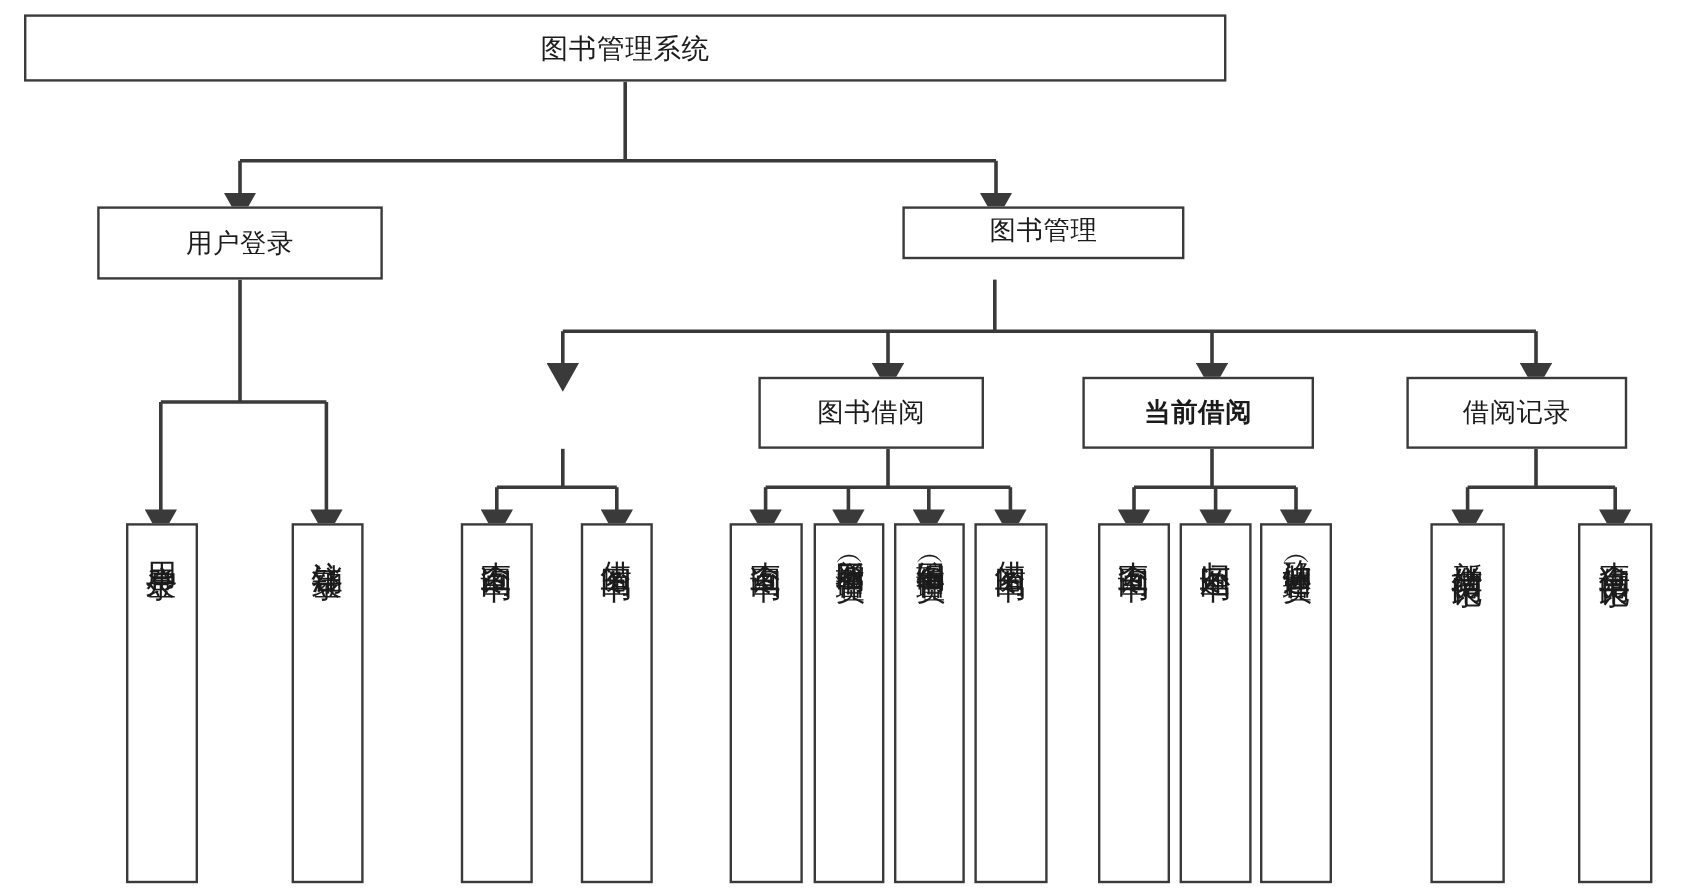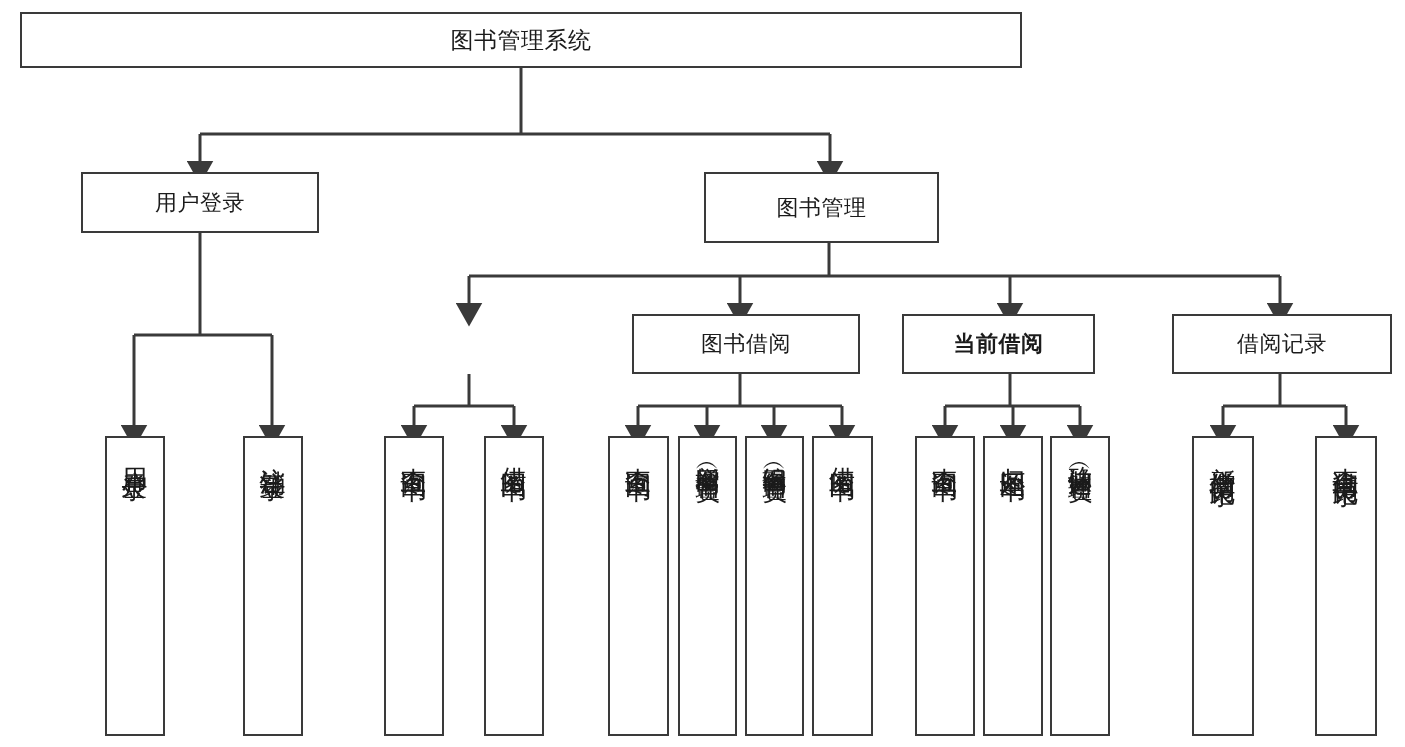--- a/index.html
+++ b/index.html
@@ -126,31 +126,31 @@
     </g>
   </svg>
 
   <div class="node horiz root" style="left:20px; top:12px; width:1002px; height:56px;">
     <span class="label">图书管理系统</span>
   </div>
 
   <div class="node horiz" style="left:81px; top:172px; width:238px; height:61px;">
     <span class="label">用户登录</span>
   </div>
-  <div class="node horiz" style="left:704px; top:172px; width:235px; height:71px;">
+  <div class="node horiz" style="left:752px; top:172px; width:235px; height:44px;font-family:Liberation Mono, monospace;">
     <span class="label">图书管理</span>
   </div>
 
-  <div class="node horiz" style="left:632px; top:314px; width:228px; height:60px;">
+  <div class="node horiz" style="left:632px; top:314px; width:188px; height:60px;">
     <span class="label">图书借阅</span>
   </div>
   <div class="node horiz" style="left:902px; top:314px; width:193px; height:60px;font-weight:bold;">
     <span class="label">当前借阅</span>
   </div>
-  <div class="node horiz" style="left:1172px; top:314px; width:220px; height:60px;">
+  <div class="node horiz" style="left:1172px; top:314px; width:184px; height:60px;">
     <span class="label">借阅记录</span>
   </div>
 
   <div class="node vert" style="left:105px; top:436px; width:60px; height:300px;">
     <span class="label">用户登录</span>
   </div>
   <div class="node vert" style="left:243px; top:436px; width:60px; height:300px;">
     <span class="label">注销登录</span>
   </div>
 

